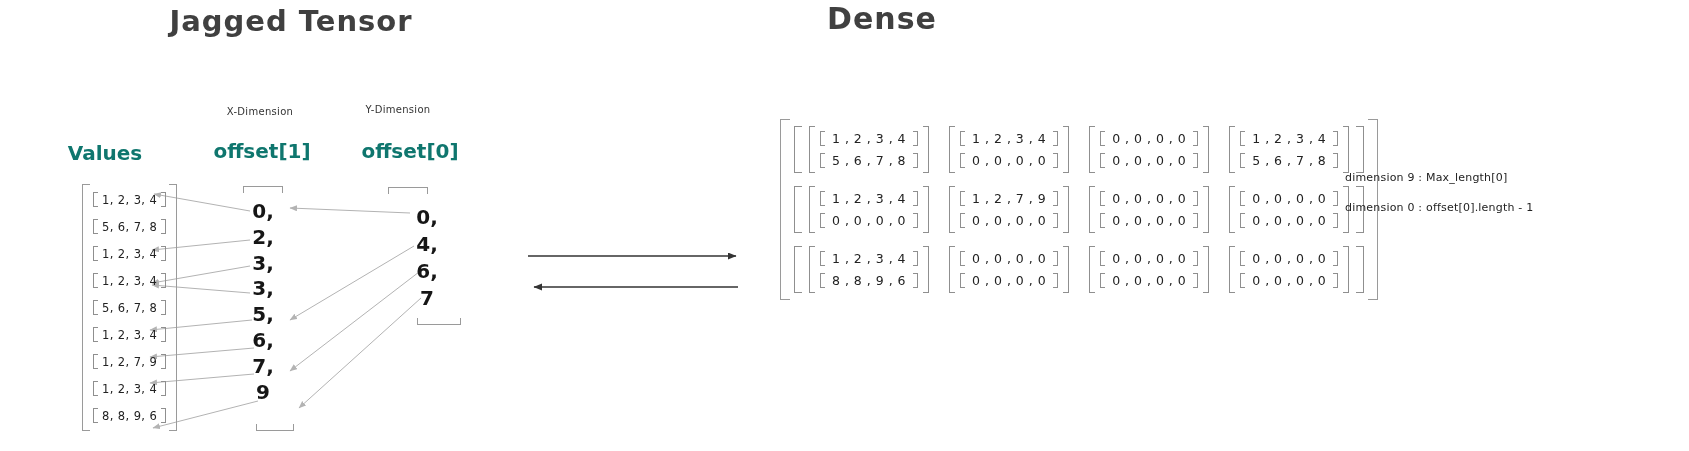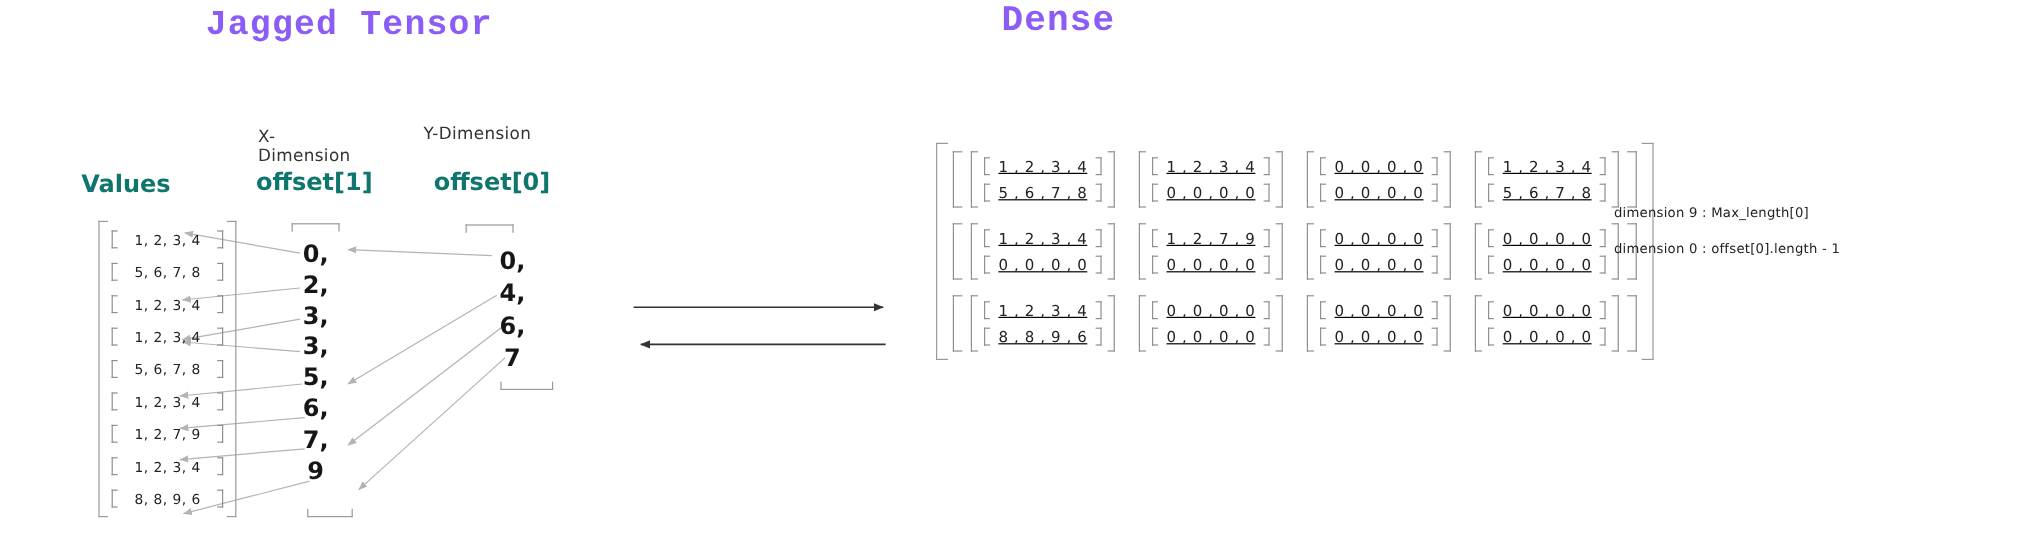--- a/index.html
+++ b/index.html
@@ -1,23 +1,23 @@
 <!DOCTYPE html>
 <html><head>
 <meta charset="utf-8">
 <style>
   * { margin:0; padding:0; box-sizing:border-box; }
   body { background:#ffffff; font-family:"DejaVu Sans", sans-serif; }
   .canvas { position:relative; width:1689px; height:451px; background:#ffffff; overflow:hidden; }
 
-  .title { position:absolute; font-size:29px; font-weight:bold; color:#8b5cf6; text-align:center; letter-spacing:1px;font-family:Liberation Mono, monospace; }
+  .title { position:absolute; font-size:29px; font-weight:bold; color:#404040; text-align:center; letter-spacing:1px; }
   #title-jagged { left:160px; top:4px; width:262px; }
   #title-dense  { left:797px; top:1px; width:170px; font-size:30px; }
 
-  .dim-label { position:absolute; font-size:14px; color:#333; width:90px; letter-spacing:0.3px; }
+  .dim-label { position:absolute; font-size:10px; color:#333; text-align:center; width:90px; letter-spacing:0.3px; }
   #xdim { left:215px; top:106px; }
   #ydim { left:353px; top:104px; }
 
   .col-label { position:absolute; font-size:20px; font-weight:600; color:#0f766e; text-align:center; width:110px; }
   #values-label  { left:50px;  top:141px; }
   #offset1-label { left:207px; top:139px; }
   #offset0-label { left:355px; top:139px; }
 
   
   .bk { flex:0 0 auto; align-self:stretch; }
@@ -31,42 +31,42 @@
   #tbk1 { left:243px; top:186px; width:40px; }
   #tbk0 { left:388px; top:187px; width:40px; }
   #bbk1 { left:256px; top:424px; width:38px; }
   #bbk0 { left:417px; top:318px; width:44px; }
 
   
   .values-list { position:absolute; left:82px; top:184px; display:flex; }
   .values-list .outer { padding:6px 3px; display:flex; flex-direction:column; gap:8px; }
   .obkl { width:8px; border-left:1.5px solid #9a9a9a; border-top:1.5px solid #9a9a9a; border-bottom:1.5px solid #9a9a9a; }
   .obkr { width:8px; border-right:1.5px solid #9a9a9a; border-top:1.5px solid #9a9a9a; border-bottom:1.5px solid #9a9a9a; }
-  .vrow { display:flex; align-items:center; gap:11px; height:19px; }
+  .vrow { display:flex; align-items:center; gap:1px; height:19px; }
   .vrow .num { font-size:11.5px; color:#222; letter-spacing:0.4px; padding:0 3px; white-space:nowrap; }
 
   
   .offset-col { position:absolute; display:flex; flex-direction:column; }
   #offset1-col { left:242px; top:199px; width:42px; }
   #offset1-col .onum { height:25.8px; }
   #offset0-col { left:406px; top:205px; width:42px; }
   #offset0-col .onum { height:27px; }
   .onum { font-size:20px; font-weight:600; color:#161616; text-align:center; line-height:1.2; }
 
   
   .dense-grid { position:absolute; left:780px; top:119px; display:flex; }
   .dense-outer-l { width:10px; border-left:1.6px solid #9a9a9a; border-top:1.6px solid #9a9a9a; border-bottom:1.6px solid #9a9a9a; }
   .dense-outer-r { width:10px; border-right:1.6px solid #9a9a9a; border-top:1.6px solid #9a9a9a; border-bottom:1.6px solid #9a9a9a; }
   .dense-rows { display:flex; flex-direction:column; gap:13px; padding:7px 4px; }
   .drow { display:flex; gap:5px; }
   .rowbk { width:8px; }
   .drow-cells { display:flex; gap:16px; }
   .cell { display:flex; gap:3px; padding:0 2px; }
   .cell-lines { display:flex; flex-direction:column; gap:7px; padding:5px 2px; }
-  .iline { display:flex; align-items:flex-end; gap:3px;text-decoration:underline; }
+  .iline { display:flex; align-items:flex-end; gap:3px; }
   .iline .num { font-size:12.5px; color:#222; letter-spacing:0.5px; padding:0 4px; white-space:nowrap; }
 
   
   .annotations { position:absolute; left:1345px; top:163px; }
   .annotation-line { font-size:11px; color:#222; line-height:30px; white-space:nowrap; letter-spacing:0.2px; }
 
   svg.overlay { position:absolute; left:0; top:0; pointer-events:none; }
 </style>
 </head>
 <body>

